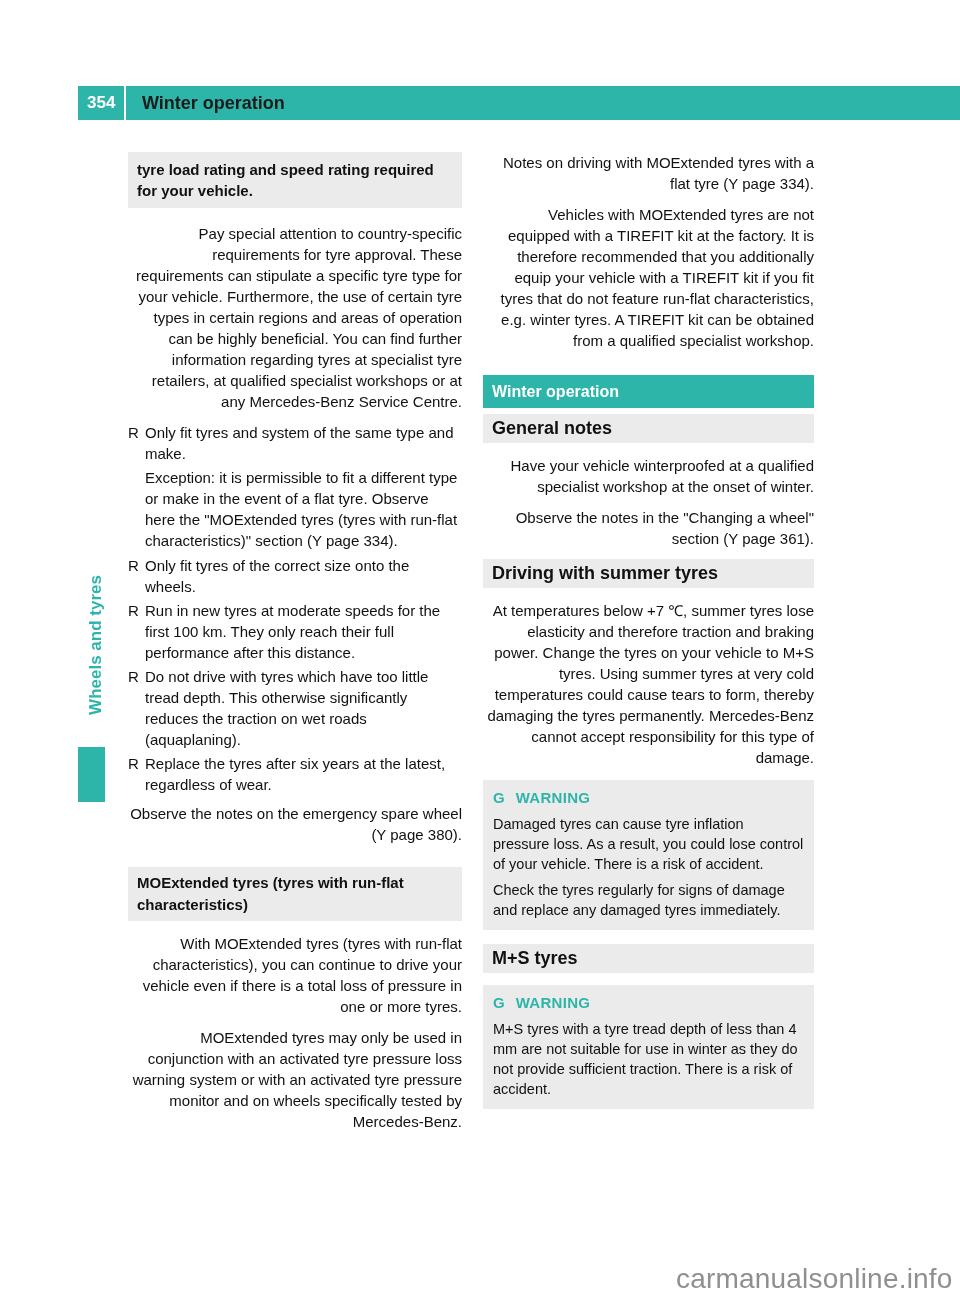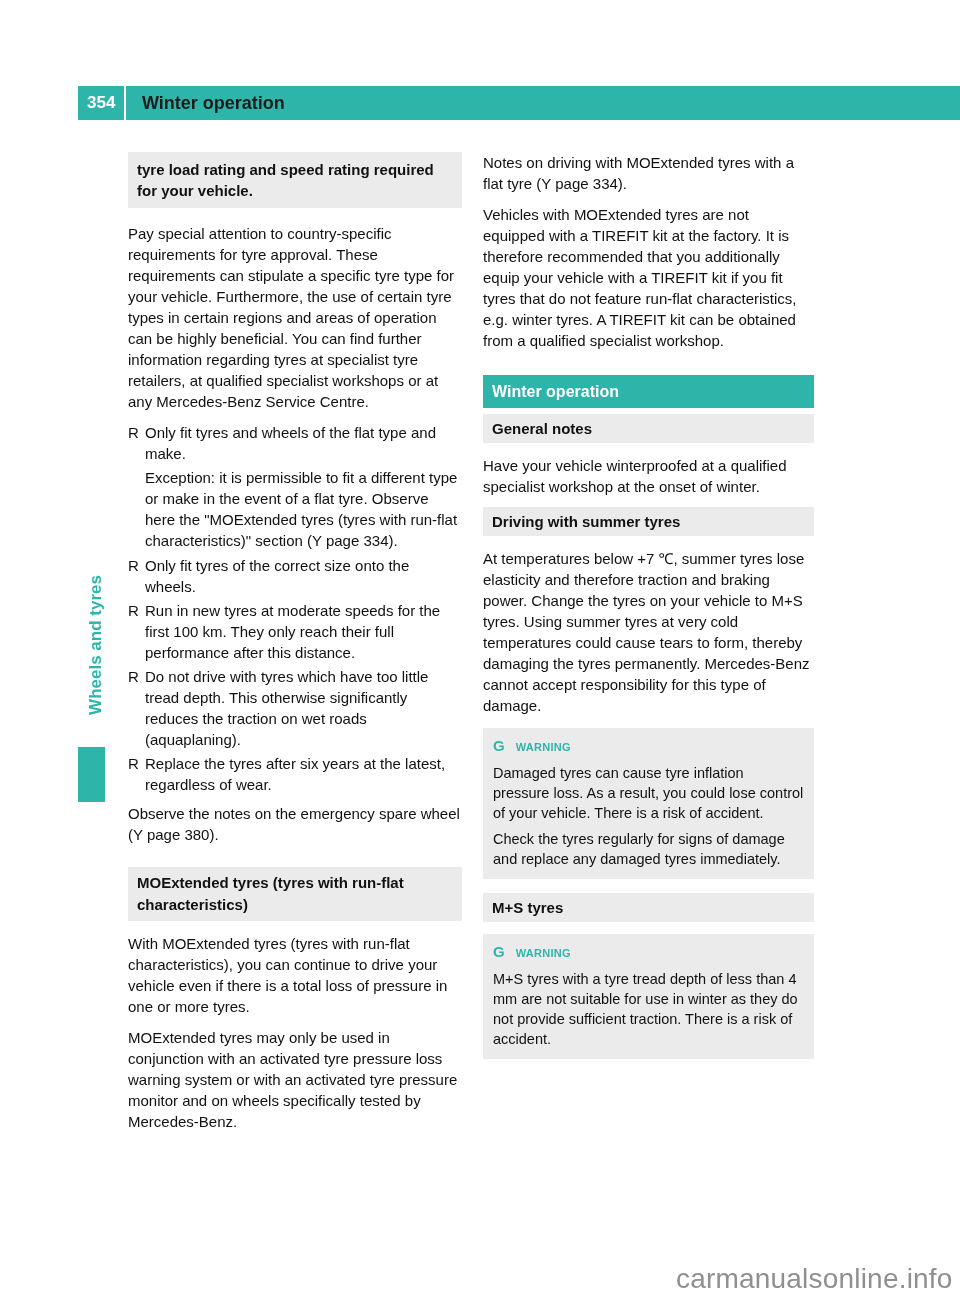--- a/index.html
+++ b/index.html
@@ -32,48 +32,48 @@
     color:var(--teal); font-weight:bold; font-size:17px; white-space:nowrap;
   }
   .sidebar-tab { position:absolute; left:78px; top:747px; width:27px; height:55px; background:var(--teal); }
 
   
   .col { position:absolute; top:152px; font-size:15px; line-height:21px; }
   .col-left  { left:128px; width:334px; }
   .col-right { left:483px; width:331px; }
 
   .note-box { background:var(--gray_box); padding:7px 9px; margin-bottom:15px;font-weight:bold; }
-  p.body { margin-bottom:10px; }
+  p.body { margin-bottom:10px;text-align:right; }
 
   .bullet { display:flex; margin-bottom:3px; }
   .bullet-glyph { flex:0 0 17px; }
   .bullet-text { flex:1; }
   .bullet-sub { padding-left:17px; margin:3px 0 4px; }
 
   .gray-heading {
     background:var(--gray_box); font-weight:bold;
     padding:5px 9px; margin:22px 0 12px; line-height:22px; font-size:15px;
   }
   .teal-heading {
     background:var(--teal); color:#ffffff; font-weight:bold; font-size:16px;
     padding:6px 9px; margin:24px 0 6px;
   }
   .sub-heading {
-    background:var(--gray_box); font-weight:bold; font-size:15px;
+    background:var(--gray_box); font-weight:bold; font-size:18px;
     padding:4px 9px; margin:0 0 12px;
   }
   .sub-heading.standalone { margin-top:8px; }
 
   .warning-box {
     background:var(--gray_box); padding:8px 10px 10px;
     margin:12px 0 14px; font-size:14.5px; line-height:20px;
   }
   .warning-head { display:flex; align-items:baseline; gap:11px; margin-bottom:2px; }
   .warning-icon  { color:var(--teal); font-weight:bold; font-size:15px; }
-  .warning-label { color:var(--teal); font-weight:bold; font-size:11px; letter-spacing:0.3px; }
+  .warning-label { color:var(--teal); font-weight:bold; font-size:15px; letter-spacing:0.3px; }
   .warning-box p { margin-top:6px; }
 
   .watermark {
     position:absolute; left:676px; top:1263px;
     color:var(--watermark); font-size:28px; letter-spacing:0.2px;
   }
 </style>
 </head>
 <body>
 
@@ -87,21 +87,21 @@
 <div class="sidebar-tab"></div>
 
 <div class="col col-left">
 
   <div class="note-box">tyre load rating and speed rating required for your vehicle.</div>
 
   <p class="body">Pay special attention to country-specific requirements for tyre approval. These requirements can stipulate a specific tyre type for your vehicle. Furthermore, the use of certain tyre types in certain regions and areas of operation can be highly beneficial. You can find further information regarding tyres at specialist tyre retailers, at qualified specialist workshops or at any Mercedes-Benz Service Centre.</p>
 
   <div class="bullet">
     <span class="bullet-glyph">R</span>
-    <span class="bullet-text">Only fit tyres and wheels of the flat type and make.</span>
+    <span class="bullet-text">Only fit tyres and system of the same type and make.</span>
   </div>
   <div class="bullet-sub">Exception: it is permissible to fit a different type or make in the event of a flat tyre. Observe here the "MOExtended tyres (tyres with run-flat characteristics)" section (Y page 334).</div>
 
   <div class="bullet">
     <span class="bullet-glyph">R</span>
     <span class="bullet-text">Only fit tyres of the correct size onto the wheels.</span>
   </div>
 
   <div class="bullet">
     <span class="bullet-glyph">R</span>
@@ -129,20 +129,21 @@
 
 <div class="col col-right">
 
   <p class="body">Notes on driving with MOExtended tyres with a flat tyre (Y page 334).</p>
   <p class="body">Vehicles with MOExtended tyres are not equipped with a TIREFIT kit at the factory. It is therefore recommended that you additionally equip your vehicle with a TIREFIT kit if you fit tyres that do not feature run-flat characteristics, e.g. winter tyres. A TIREFIT kit can be obtained from a qualified specialist workshop.</p>
 
   <div class="teal-heading">Winter operation</div>
   <div class="sub-heading">General notes</div>
 
   <p class="body">Have your vehicle winterproofed at a qualified specialist workshop at the onset of winter.</p>
+  <p class="body">Observe the notes in the "Changing a wheel" section (Y page 361).</p>
 
   <div class="sub-heading standalone">Driving with summer tyres</div>
 
   <p class="body">At temperatures below +7 ℃, summer tyres lose elasticity and therefore traction and braking power. Change the tyres on your vehicle to M+S tyres. Using summer tyres at very cold temperatures could cause tears to form, thereby damaging the tyres permanently. Mercedes-Benz cannot accept responsibility for this type of damage.</p>
 
   <div class="warning-box">
     <div class="warning-head">
       <span class="warning-icon">G</span>
       <span class="warning-label">WARNING</span>
     </div>

